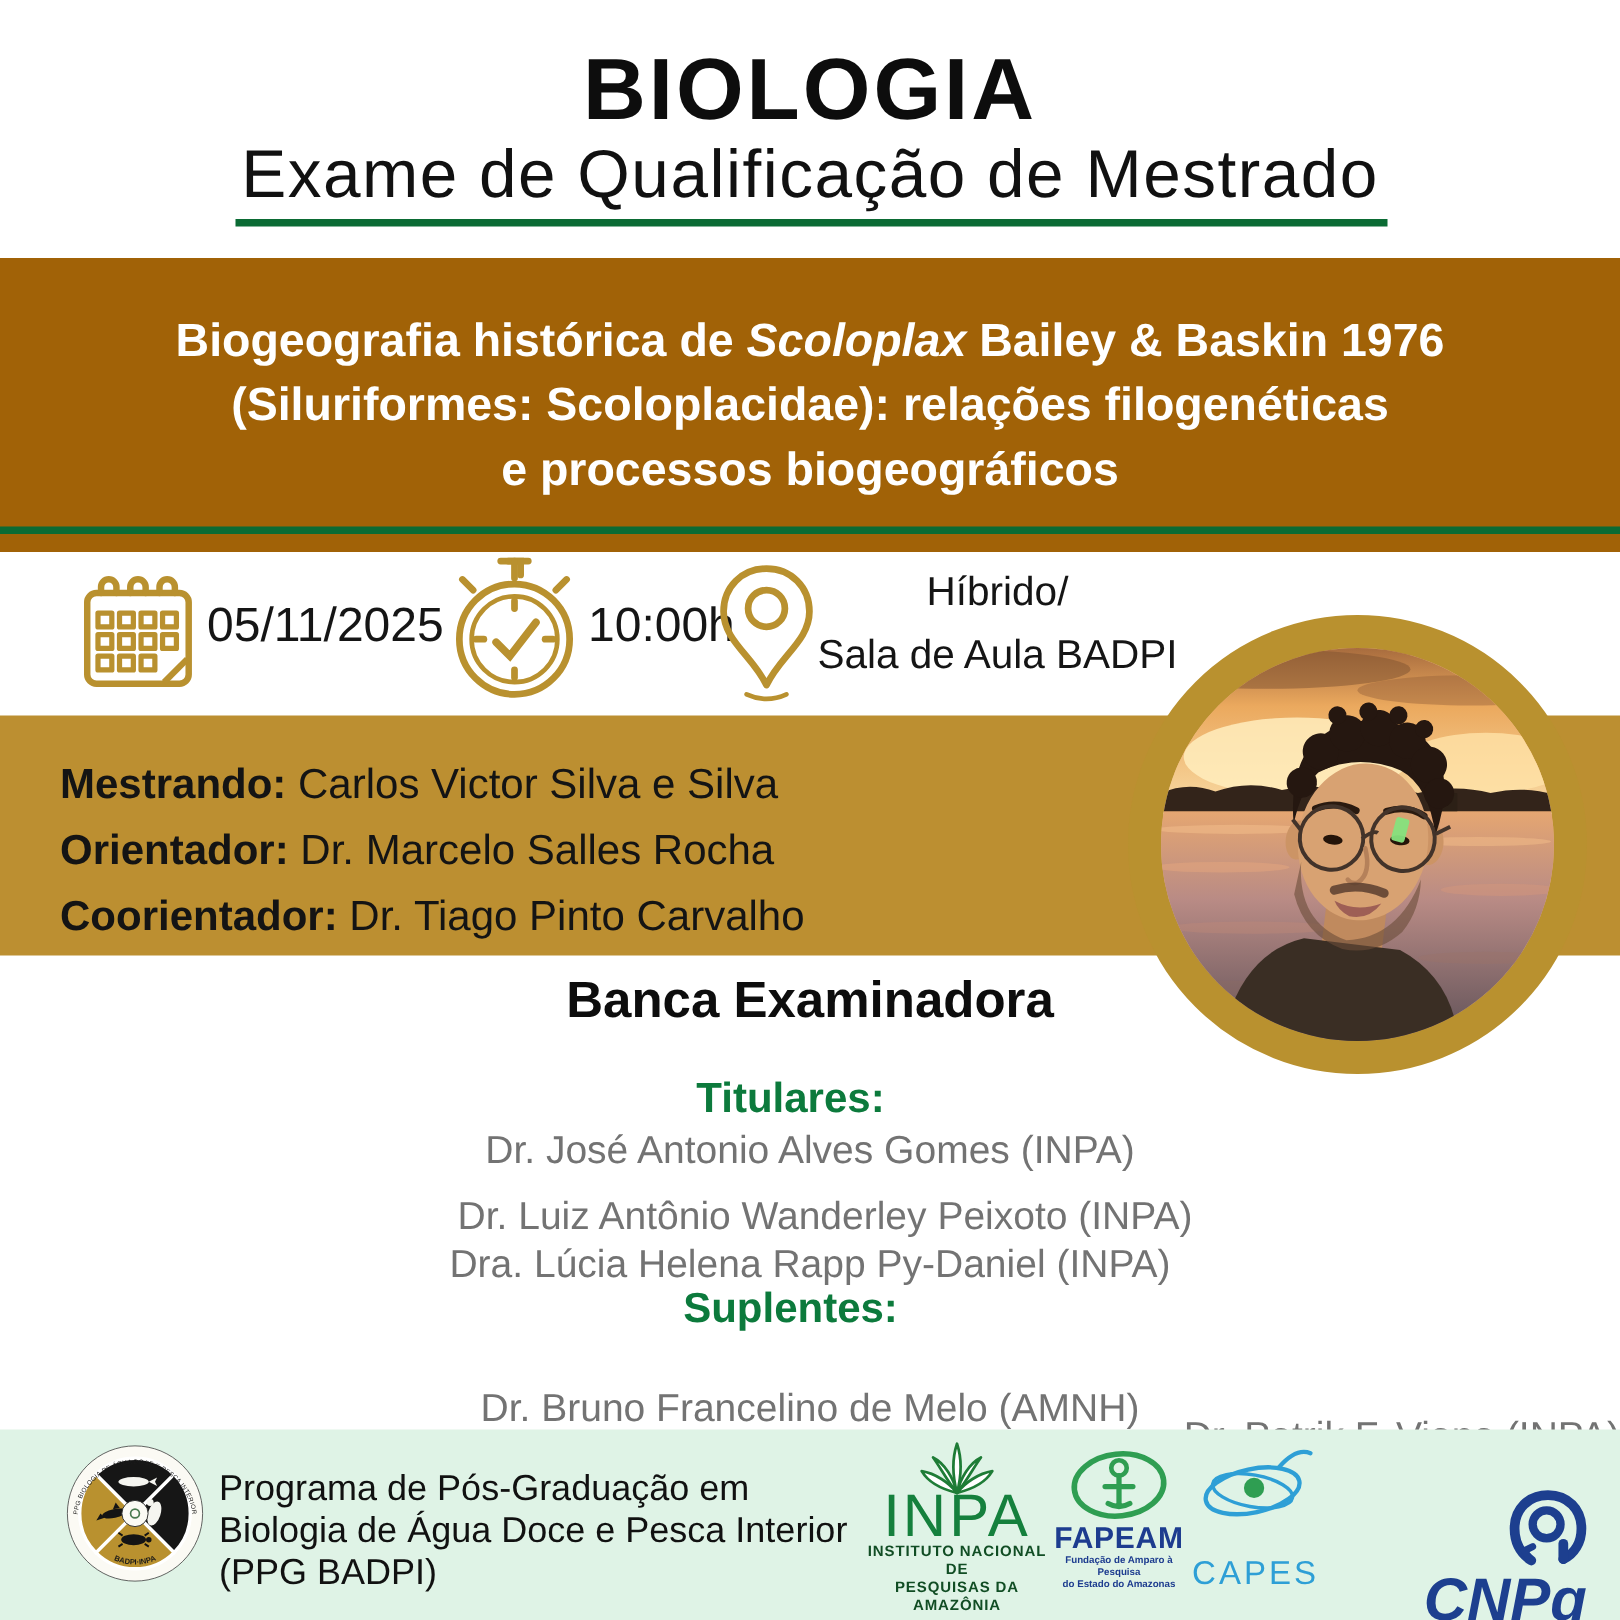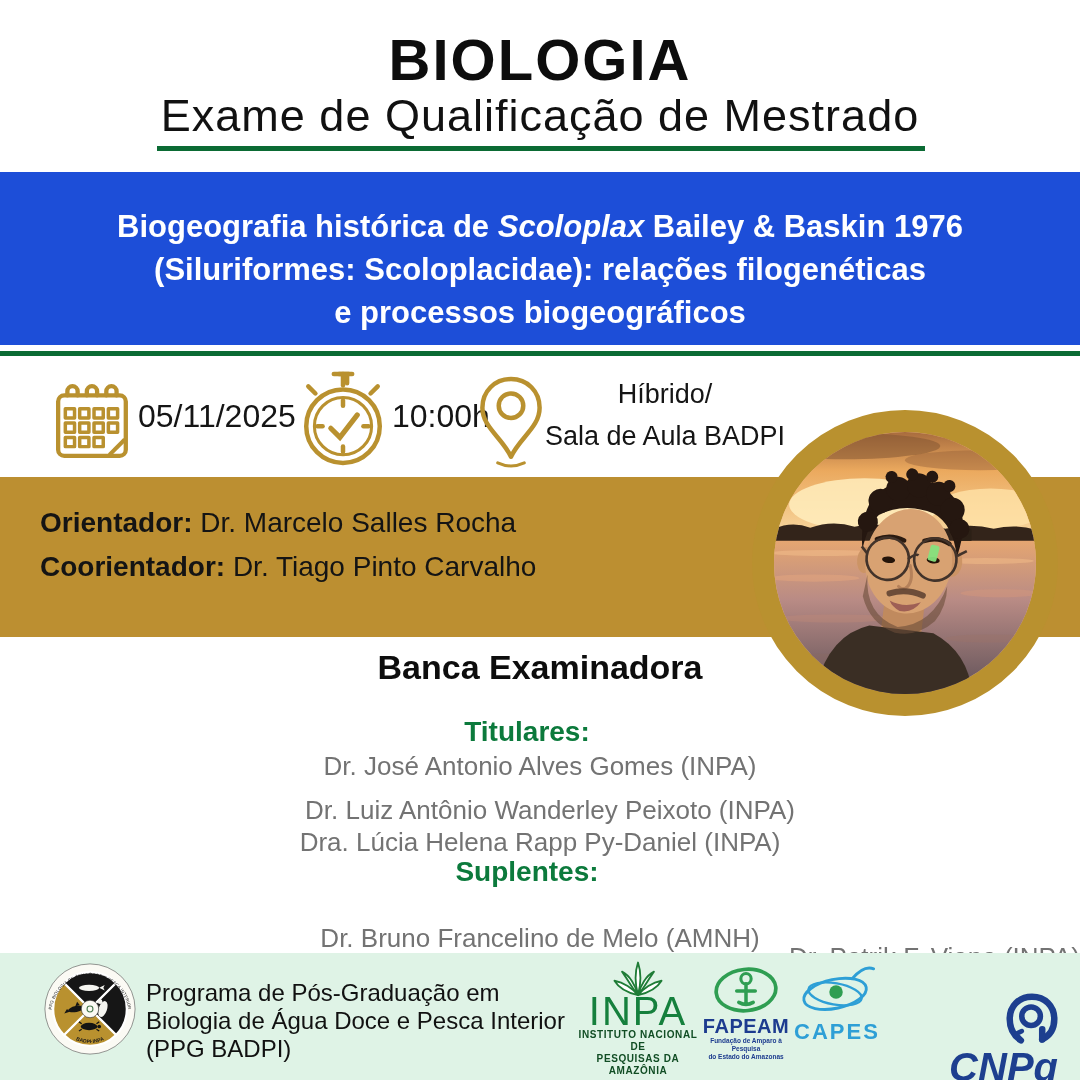--- a/index.html
+++ b/index.html
@@ -7,21 +7,21 @@
     position:relative;width:1080px;height:1080px;overflow:hidden;
     background:#ffffff;font-family:"Liberation Sans",sans-serif;color:#121212;
   }
   
   .header-title{position:absolute;top:26px;left:0;width:1080px;text-align:center;
     font-size:58px;font-weight:800;letter-spacing:2px;color:#0d0d0d;}
   .header-subtitle{position:absolute;top:90px;left:0;width:1080px;text-align:center;
     font-size:45px;font-weight:400;letter-spacing:1px;color:#111;}
   .header-underline{position:absolute;top:146px;left:157px;width:768px;height:5px;background:#0B6B34;}
   
-  .thesis-band{position:absolute;top:172px;left:0;width:1080px;height:173px;background:#1d4ed8;}
+  .thesis-band{position:absolute;top:172px;left:0;width:1080px;height:196px;background:#a16207;}
   .thesis-text{position:absolute;top:33px;left:0;width:1080px;text-align:center;
     color:#ffffff;font-size:31px;font-weight:700;line-height:43px;}
   .italic{font-style:italic;}
   .thesis-sep{position:absolute;top:351px;left:0;width:1080px;height:5px;background:#0B6B34;}
   
   .event-row{position:absolute;top:355px;left:0;width:1080px;height:122px;}
   .icon-gold{position:absolute;}
   .event-date{position:absolute;left:138px;top:43px;font-size:32px;color:#151515;}
   .event-time{position:absolute;left:392px;top:43px;font-size:32px;color:#151515;}
   .event-mode{position:absolute;left:540px;top:18px;width:250px;text-align:center;
@@ -45,21 +45,21 @@
   .badpi-logo{position:absolute;left:44px;top:10px;width:92px;height:92px;}
   .program-text{position:absolute;left:146px;top:26px;font-size:24px;line-height:28px;color:#111;}
   .logo-block{position:absolute;display:flex;flex-direction:column;align-items:center;}
   .inpa-block{left:572px;top:8px;width:132px;}
   .inpa-word{font-size:40px;font-weight:400;color:#15803d;letter-spacing:2px;line-height:36px;margin-top:-6px;}
   .inpa-sub{font-size:10px;font-weight:700;color:#114d24;letter-spacing:0.6px;line-height:12px;text-align:center;}
   .fapeam-block{left:700px;top:12px;width:92px;}
   .fapeam-word{font-size:20px;font-weight:800;color:#1d3c8f;letter-spacing:0.5px;line-height:22px;}
   .fapeam-sub{font-size:6.5px;font-weight:700;color:#1d3c8f;line-height:8px;text-align:center;}
   .capes-block{left:794px;top:10px;width:86px;}
-  .capes-word{font-size:22px;font-weight:700;color:#2e9fd6;letter-spacing:2px;line-height:24px;margin-top:3px;}
+  .capes-word{font-size:22px;font-weight:400;color:#2e9fd6;letter-spacing:2px;line-height:24px;margin-top:20px;}
   .cnpq-block{left:888px;top:40px;width:170px;flex-direction:column;align-items:flex-end;}
   .cnpq-word{font-size:40px;font-weight:800;font-style:italic;color:#1d3f8f;margin-left:4px;}
 </style>
 </head>
 <body>
 
 <div class="poster">
 
   <div class="header-title">BIOLOGIA</div>
   <div class="header-subtitle">Exame de Qualificação de Mestrado</div>
@@ -125,20 +125,21 @@
       </g>
     </svg>
     <div class="event-mode">
       <div>Híbrido/</div>
       <div>Sala de Aula BADPI</div>
     </div>
   </div>
 
   <div class="people-band">
     <div class="people-lines">
+      <div><b>Mestrando:</b><span> Carlos Victor Silva e Silva</span></div>
       <div><b>Orientador:</b><span> Dr. Marcelo Salles Rocha</span></div>
       <div><b>Coorientador:</b><span> Dr. Tiago Pinto Carvalho</span></div>
     </div>
   </div>
 
   <div class="photo-ring">
     <svg viewBox="0 0 260 260">
       <defs>
         <linearGradient id="sky" x1="0" y1="0" x2="0" y2="1">
           <stop offset="0" stop-color="#a86c3e"></stop>

